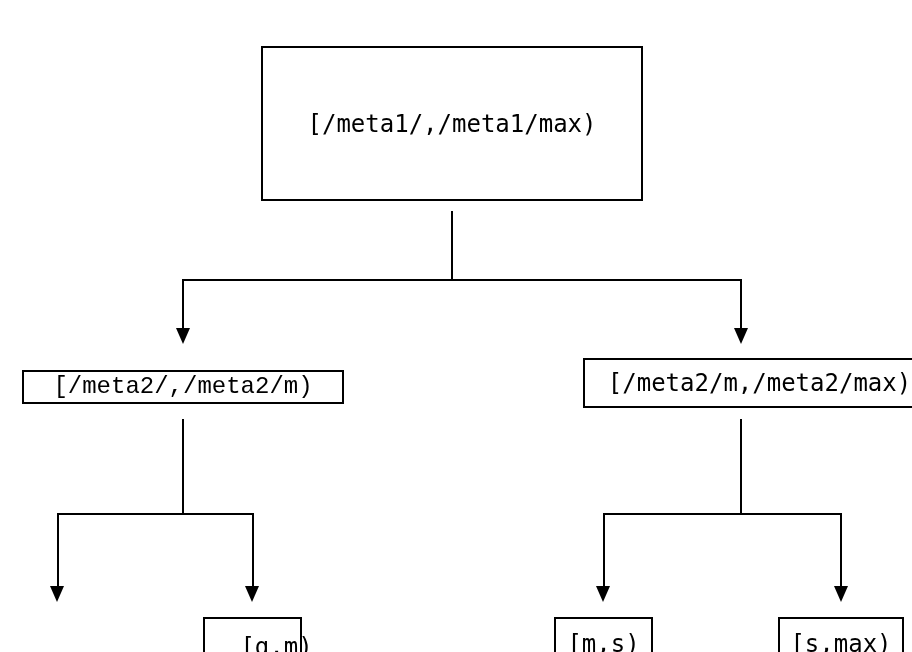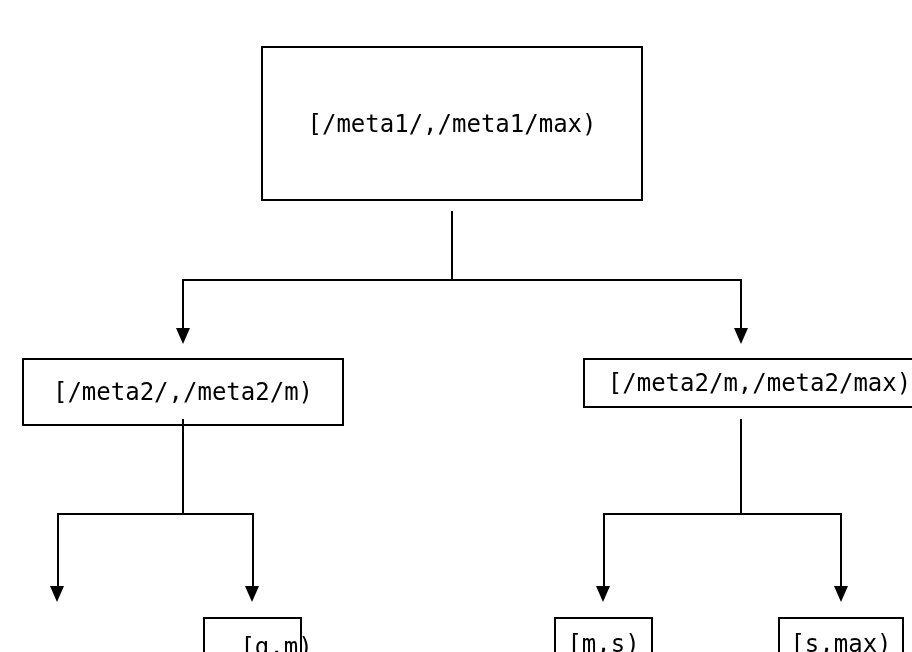--- a/index.html
+++ b/index.html
@@ -40,21 +40,21 @@
     position: absolute;
     width: 0;
     height: 0;
     border-left: 7px solid transparent;
     border-right: 7px solid transparent;
     border-top: 16px solid var(--line);
   }
 
   
   .node-root        { left: 261px; top: 13px;  width: 382px; height: 155px; }
-  .node-meta2-left  { left: 22px;  top: 325px; width: 322px; height: 68px; }
+  .node-meta2-left  { left: 22px;  top: 337px; width: 322px; height: 34px; font-family: Liberation Mono, monospace; }
   .node-meta2-right { left: 583px; top: 325px; width: 353px; height: 50px; }
   .node-leaf-ag     { left: 8px;   top: 584px; width: 99px;  height: 53px; }
   .node-leaf-gm     { left: 203px; top: 584px; width: 99px;  height: 59px; padding-left: 48px; }
   .node-leaf-ms     { left: 554px; top: 584px; width: 99px;  height: 53px; }
   .node-leaf-smax   { left: 778px; top: 584px; width: 126px; height: 53px; }
 
   
   .e1-stem   { left: 451px; top: 178px; height: 70px; }
   .e1-rail   { left: 182px; top: 246px; width: 560px; }
   .e1-drop-l { left: 182px; top: 246px; height: 49px; }

